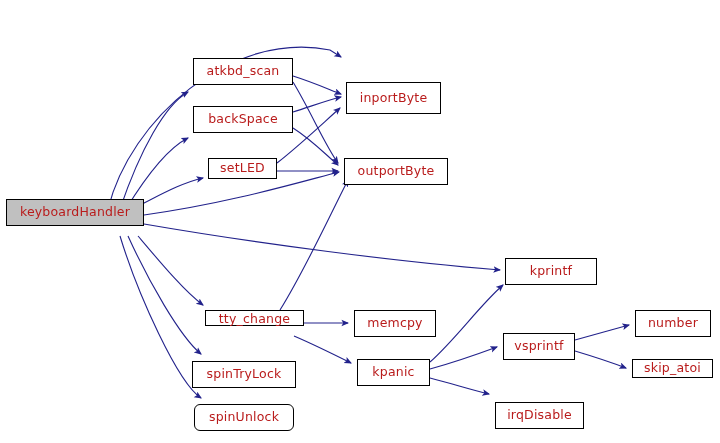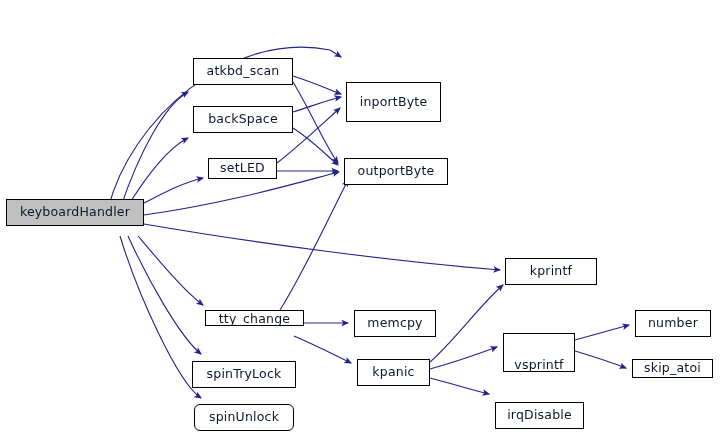--- a/index.html
+++ b/index.html
@@ -9,21 +9,21 @@
     background:#ffffff;
     font-family:"DejaVu Sans", sans-serif;
     overflow:hidden;
   }
   #edges{position:absolute;left:0;top:0;width:720px;height:443px;}
   .node{
     position:absolute;
     box-sizing:border-box;
     border:1px solid #000000;
     background:#ffffff;
-    color:#0f172a;
+    color:#b91c1c;
     font-size:12.5px;
     line-height:1;
     display:flex;
     align-items:center;
     justify-content:center;
     white-space:nowrap;
     letter-spacing:0.2px;
   }
   .node.highlight{background:#c0c0c0;}
 </style>
@@ -69,21 +69,21 @@
       </div>
       <div class="node" style="left: 193px; top: 58px; width: 100px; height: 27px;">
         <span>atkbd_scan</span>
       </div>
       <div class="node" style="left: 193px; top: 106px; width: 100px; height: 27px;">
         <span>backSpace</span>
       </div>
       <div class="node" style="left: 208px; top: 158px; width: 69px; height: 21px;">
         <span>setLED</span>
       </div>
-      <div class="node" style="left: 346px; top: 82px; width: 95px; height: 40px;">
+      <div class="node" style="left: 346px; top: 82px; width: 95px; height: 32px;">
         <span>inportByte</span>
       </div>
       <div class="node" style="left: 344px; top: 158px; width: 104px; height: 27px;">
         <span>outportByte</span>
       </div>
       <div class="node" style="left: 205px; top: 310px; width: 99px; height: 16px; align-items: flex-end;">
         <span>tty_change</span>
       </div>
       <div class="node" style="left: 192px; top: 361px; width: 104px; height: 27px;">
         <span>spinTryLock</span>
@@ -93,21 +93,21 @@
       </div>
       <div class="node" style="left: 354px; top: 310px; width: 82px; height: 27px;">
         <span>memcpy</span>
       </div>
       <div class="node" style="left: 357px; top: 359px; width: 73px; height: 27px;">
         <span>kpanic</span>
       </div>
       <div class="node" style="left: 505px; top: 258px; width: 92px; height: 27px;">
         <span>kprintf</span>
       </div>
-      <div class="node" style="left: 503px; top: 333px; width: 72px; height: 39px; align-items: flex-end;">
+      <div class="node" style="left: 503px; top: 333px; width: 72px; height: 27px;">
         <span>vsprintf</span>
       </div>
       <div class="node" style="left: 495px; top: 386px; width: 89px; height: 27px; margin-top: 16px;">
         <span>irqDisable</span>
       </div>
       <div class="node" style="left: 635px; top: 310px; width: 76px; height: 27px;">
         <span>number</span>
       </div>
       <div class="node" style="left: 632px; top: 359px; width: 81px; height: 19px;">
         <span>skip_atoi</span>

